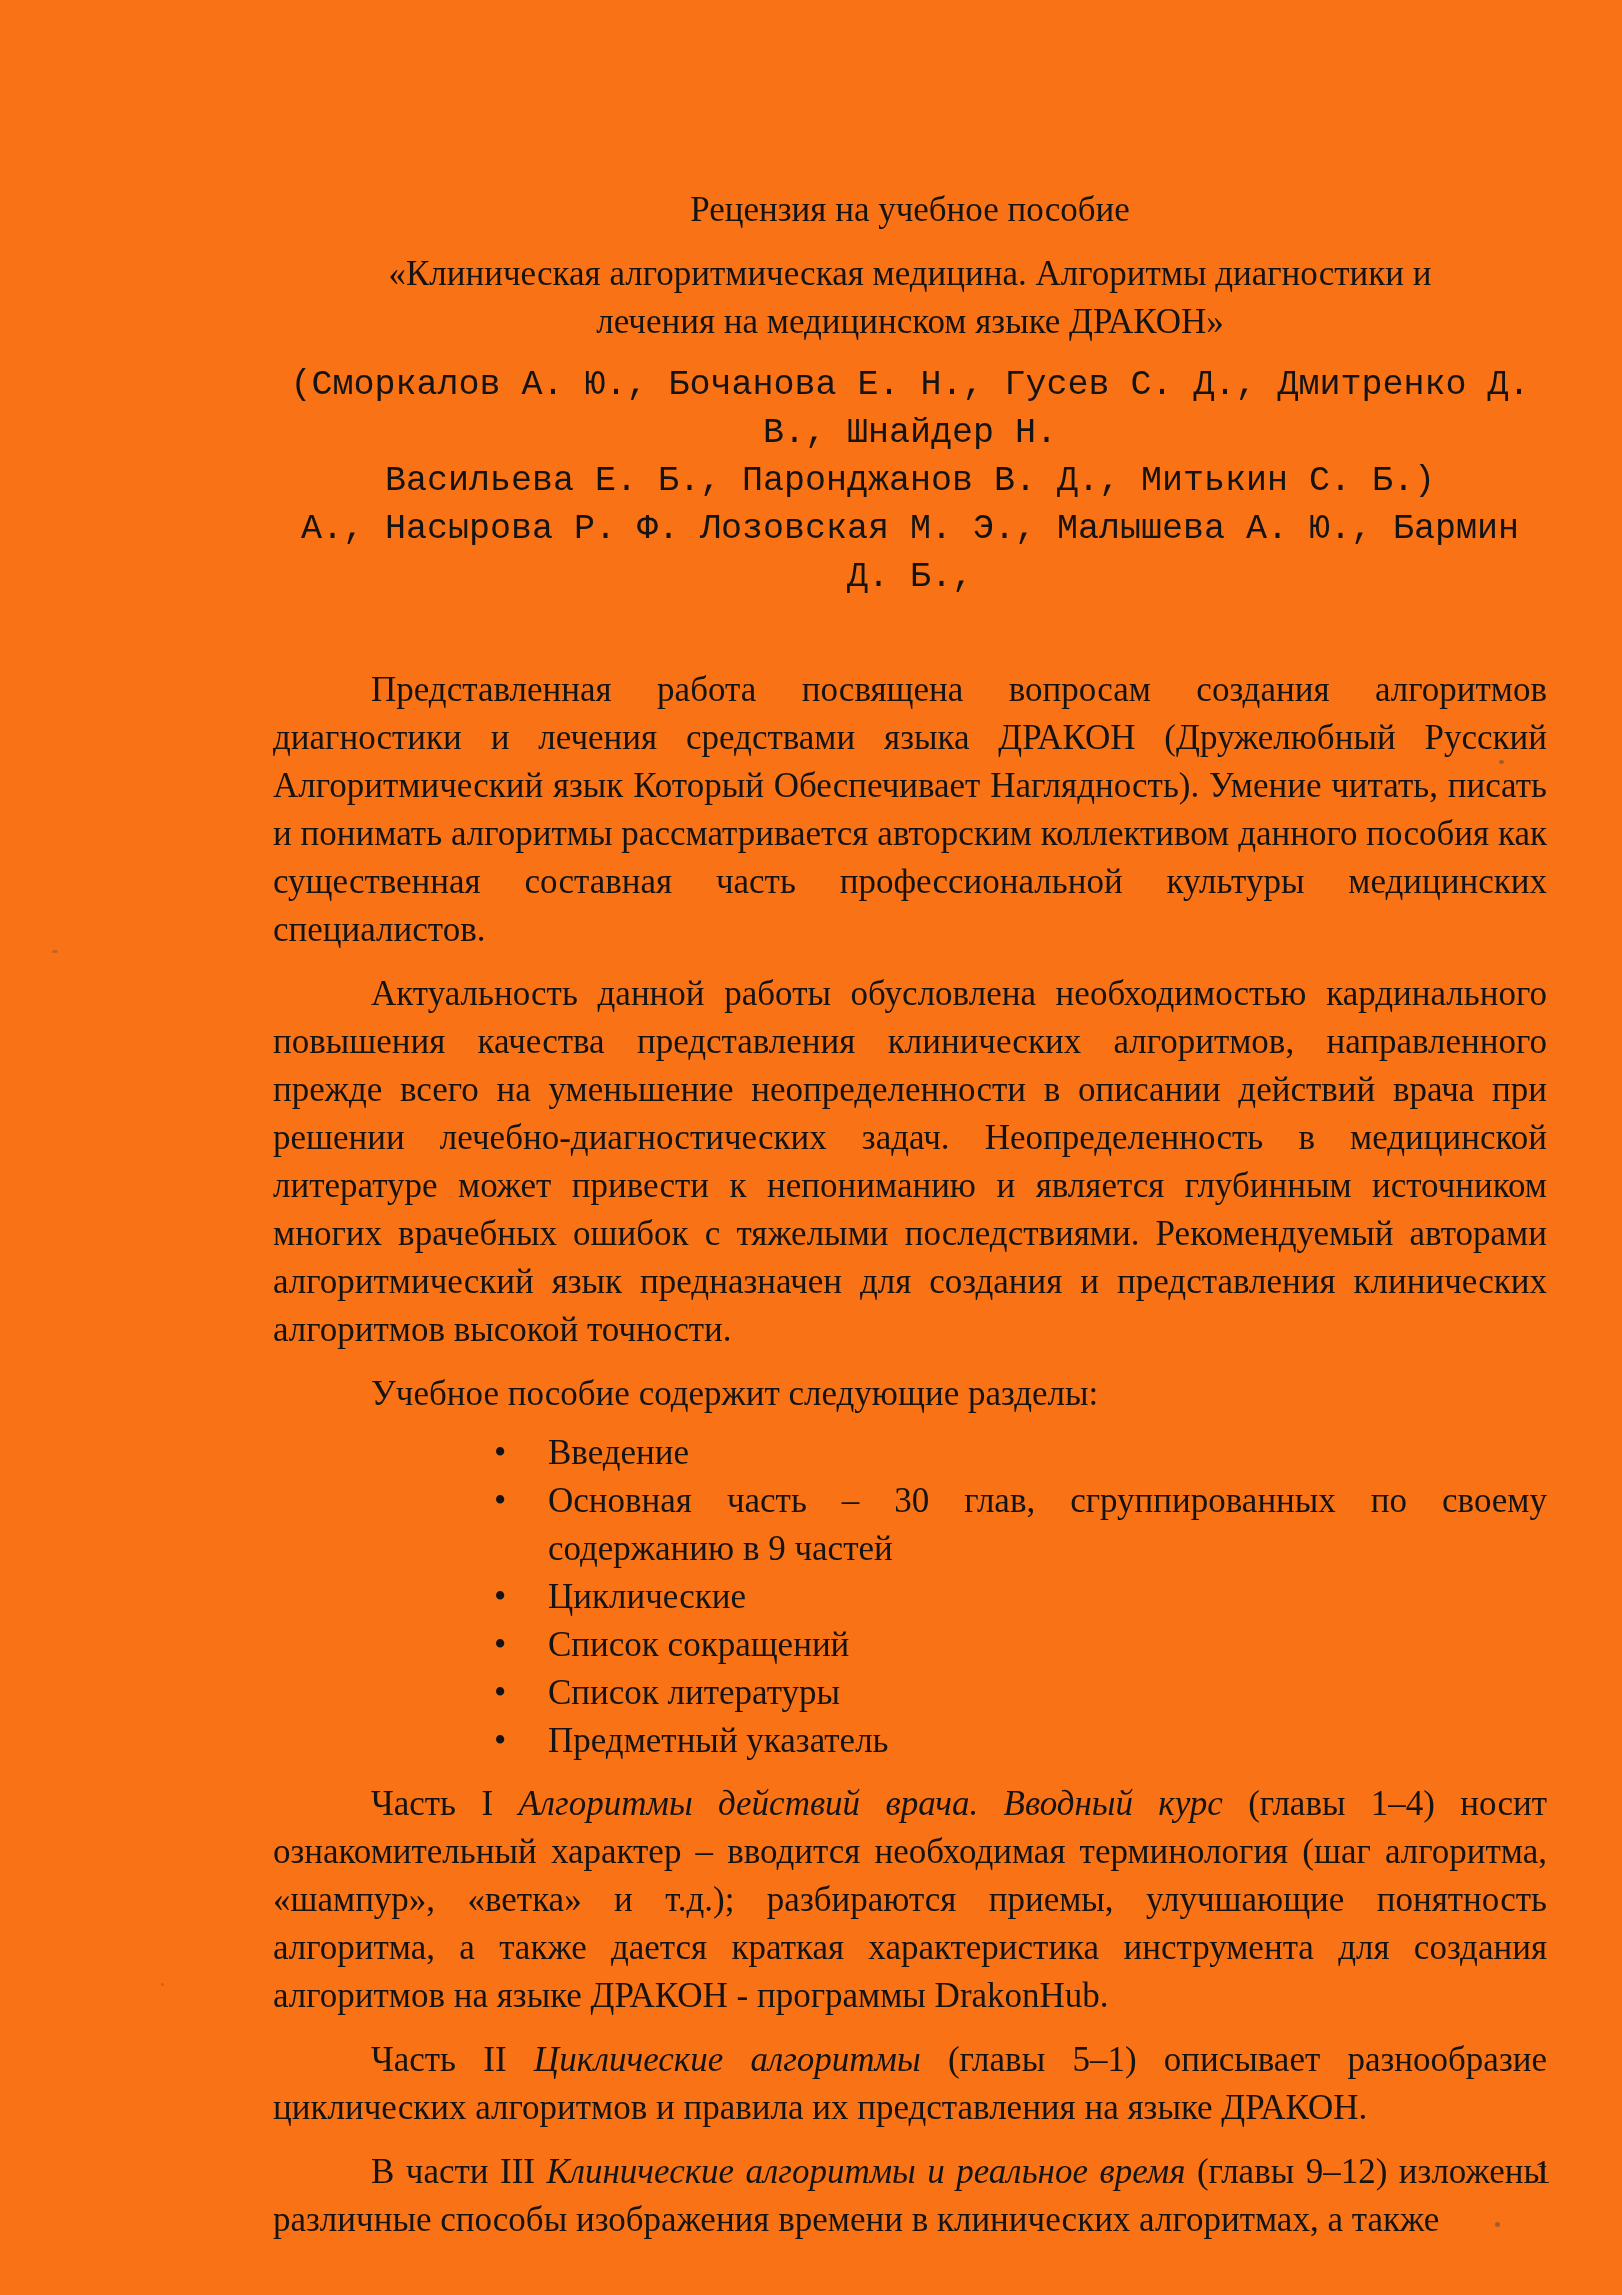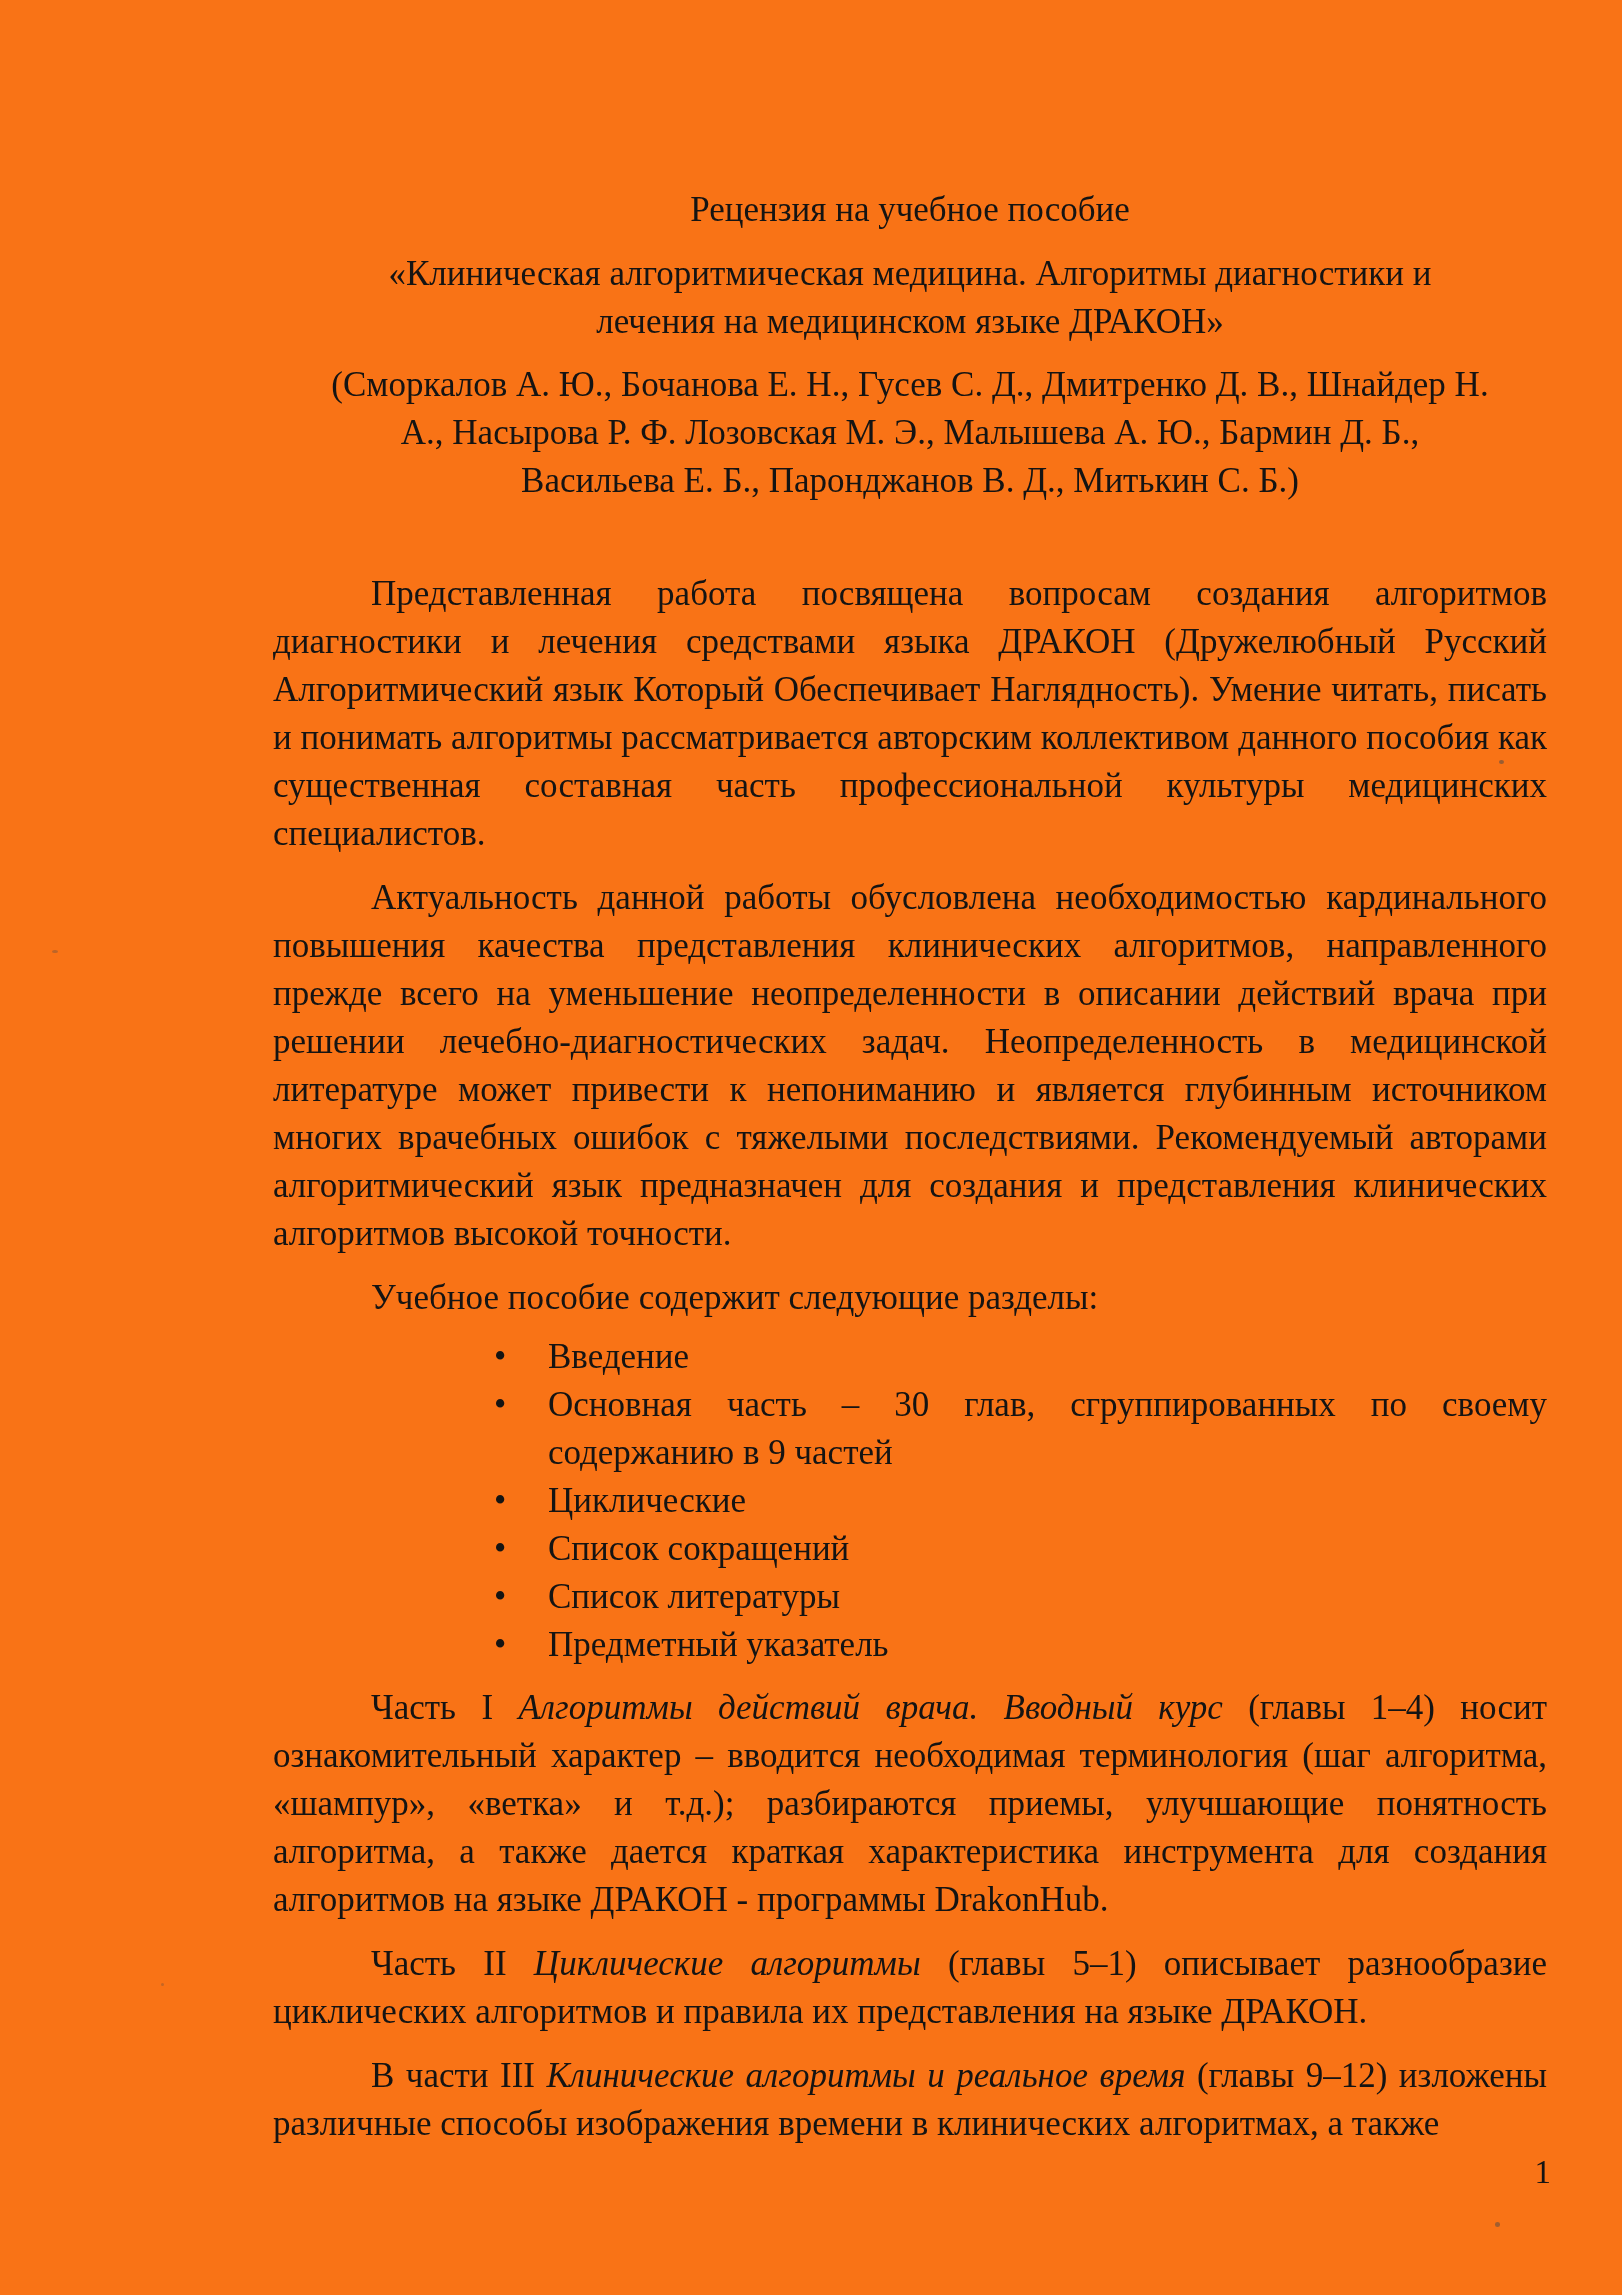--- a/index.html
+++ b/index.html
@@ -11,21 +11,21 @@
     font-family:"Liberation Serif","DejaVu Serif",serif;
     font-size:35px;
     line-height:48px;
     box-sizing:border-box;
     padding:186px 75px 0 273px;
     overflow:hidden;
   }
   .centered{text-align:center;}
   .doc-title{margin:0;}
   .book-title{margin:15.7px 0 0 0;}
-  .authors{margin:15.7px 0 65px 0;}
+  .authors{margin:15.7px 0 65px 0;font-family:Liberation Mono, monospace;}
   .bpar{
     margin:15.7px 0 0 0;
     text-align:justify;
     text-indent:98px;
   }
   .sections-list{
     margin:11px 0 0 0;
     padding:0 0 0 221px;
     list-style:none;
     text-align:justify;
@@ -65,22 +65,22 @@
 
   <div class="doc-title centered">Рецензия на учебное пособие</div>
 
   <div class="book-title centered">
     <div>«Клиническая алгоритмическая медицина. Алгоритмы диагностики и</div>
     <div>лечения на медицинском языке ДРАКОН»</div>
   </div>
 
   <div class="authors centered">
     <div>(Сморкалов А. Ю., Бочанова Е. Н., Гусев С. Д., Дмитренко Д. В., Шнайдер Н.</div>
+    <div>Васильева Е. Б., Паронджанов В. Д., Митькин С. Б.)</div>
     <div>А., Насырова Р. Ф. Лозовская М. Э., Малышева А. Ю., Бармин Д. Б.,</div>
-    <div>Васильева Е. Б., Паронджанов В. Д., Митькин С. Б.)</div>
   </div>
 
   <p class="bpar">Представленная работа посвящена вопросам создания алгоритмов диагностики и лечения средствами языка ДРАКОН (Дружелюбный Русский Алгоритмический язык Который Обеспечивает Наглядность). Умение читать, писать и понимать алгоритмы рассматривается авторским коллективом данного пособия как существенная составная часть профессиональной культуры медицинских специалистов.</p>
 
   <p class="bpar">Актуальность данной работы обусловлена необходимостью кардинального повышения качества представления клинических алгоритмов, направленного прежде всего на уменьшение неопределенности в описании действий врача при решении лечебно-диагностических задач. Неопределенность в медицинской литературе может привести к непониманию и является глубинным источником многих врачебных ошибок с тяжелыми последствиями. Рекомендуемый авторами алгоритмический язык предназначен для создания и представления клинических алгоритмов высокой точности.</p>
 
   <p class="bpar">Учебное пособие содержит следующие разделы:</p>
 
   <ul class="sections-list">
     <li>

